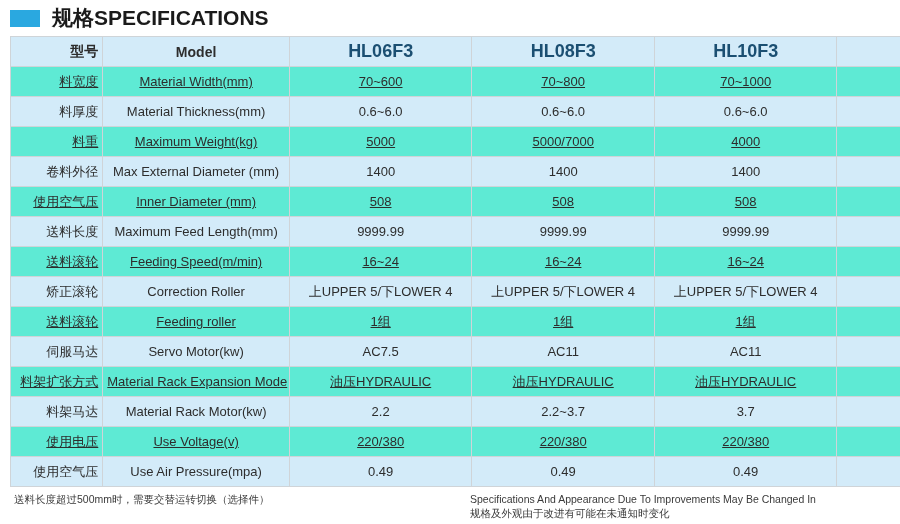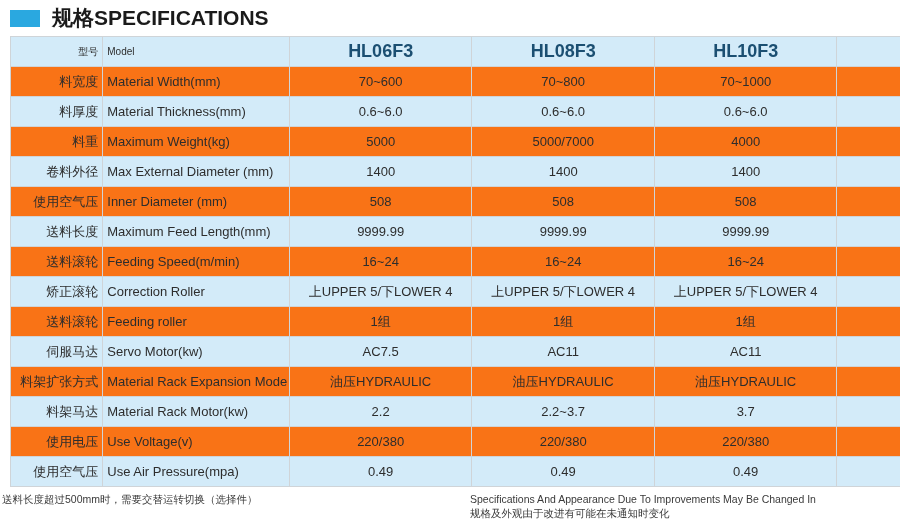--- a/index.html
+++ b/index.html
@@ -63,60 +63,61 @@
     height: 29px;
     padding: 0 4px;
     font-size: 13px;
     color: #2d2d2d;
     background: #dff1fb;
     vertical-align: middle;
     white-space: nowrap;
     overflow: hidden;
   }
   table.spec tr.row-odd td { background: #d3ebf9; }
-  table.spec tr.row-even td { background: #f97316; }
+  table.spec tr.row-even td { background: #5eead4; text-decoration: underline; }
   td.cn {
     text-align: right;
     padding-right: 8px;
     font-size: 13.5px;
   }
   td.en {
-    text-align: left;
+    text-align: center;
     padding-left: 8px;
     font-size: 13px;
   }
   td.val {
     text-align: center;
     font-size: 13.5px;
   }
   tr.header-row td {
     font-size: 15px;
   }
   tr.header-row td.val {
     font-weight: bold;
     font-size: 18px;
     color: #1b4f72;
   }
   tr.header-row td.cn, tr.header-row td.en {
-    font-size: 10px;
+    font-size: 14px;
+    font-weight: bold;
   }
   
   .notes {
     position: absolute;
     left: 0;
     bottom: 4px;
     width: 900px;
     display: flex;
     font-size: 10.5px;
     color: #3a3a3a;
     line-height: 1.35;
   }
   .notes-left {
     width: 470px;
-    padding-left: 2px;
+    padding-left: 14px;
     box-sizing: border-box;
   }
   .notes-right {
     width: 430px;
     box-sizing: border-box;
   }
   .notes div { white-space: nowrap; }
 </style>
 </head>
 <body>

